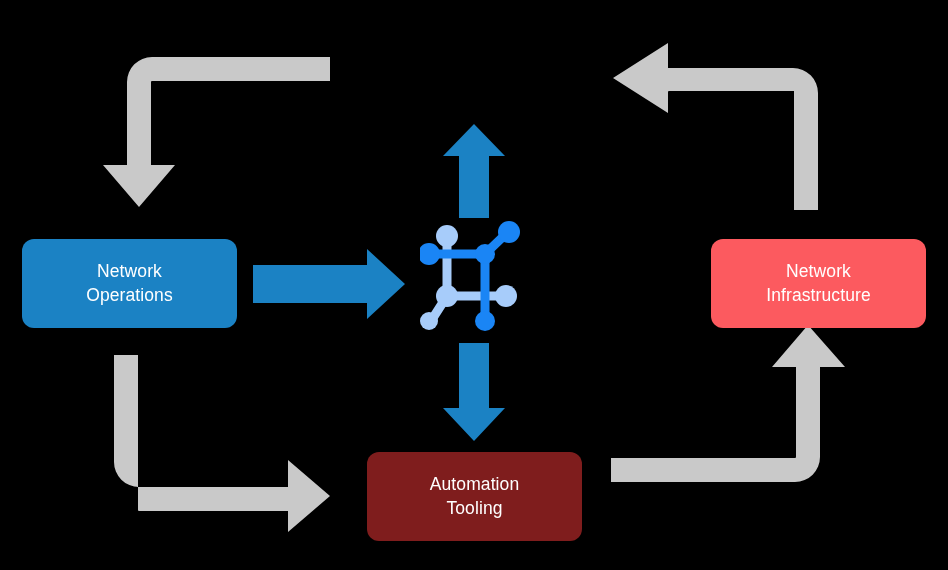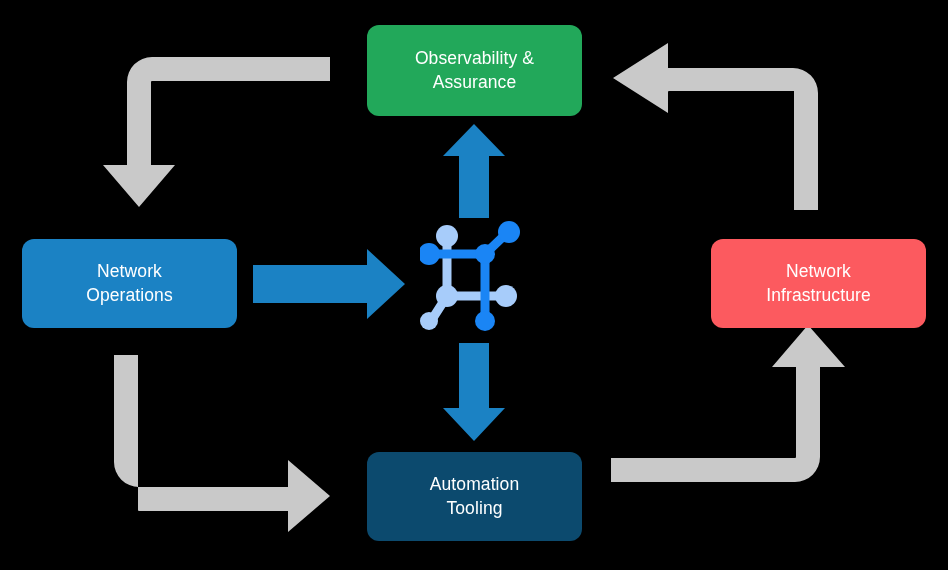--- a/index.html
+++ b/index.html
@@ -159,36 +159,32 @@
                L 459 408
                L 443 408
                L 474 441
                L 505 408
                L 489 408
                L 489 343
                Z" fill="#1b82c4"></path>
     </g>
   </svg>
 
-  <div class="node-box" id="box-observability" style="background:#22a85a">
-    <span class="label">Observability &amp;
-Assurance</span>
-  </div>
 
   <div class="node-box" id="box-operations" style="background:#1b82c4">
     <span class="label">Network
 Operations</span>
   </div>
 
   <div class="node-box" id="box-infrastructure" style="background:#fc5a5f">
     <span class="label">Network
 Infrastructure</span>
   </div>
 
-  <div class="node-box" id="box-automation" style="background:#0c4a6e">
+  <div class="node-box" id="box-automation" style="background:#7f1d1d">
     <span class="label">Automation
 Tooling</span>
   </div>
 
   <div id="center-icon">
     <svg viewBox="0 0 110 112">
       <g stroke-linecap="round" fill="none">
 
         <g stroke="#a7ccfa" stroke-width="9">
           <line x1="27" y1="20" x2="27" y2="34"></line>

